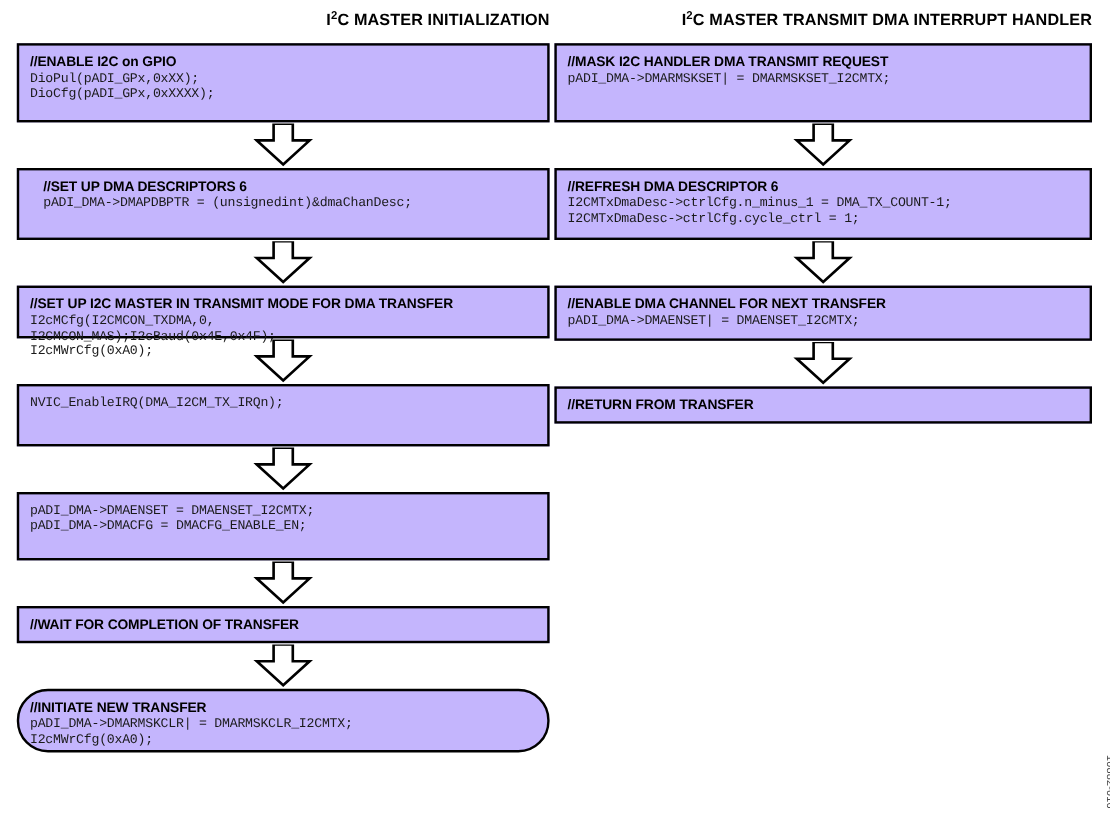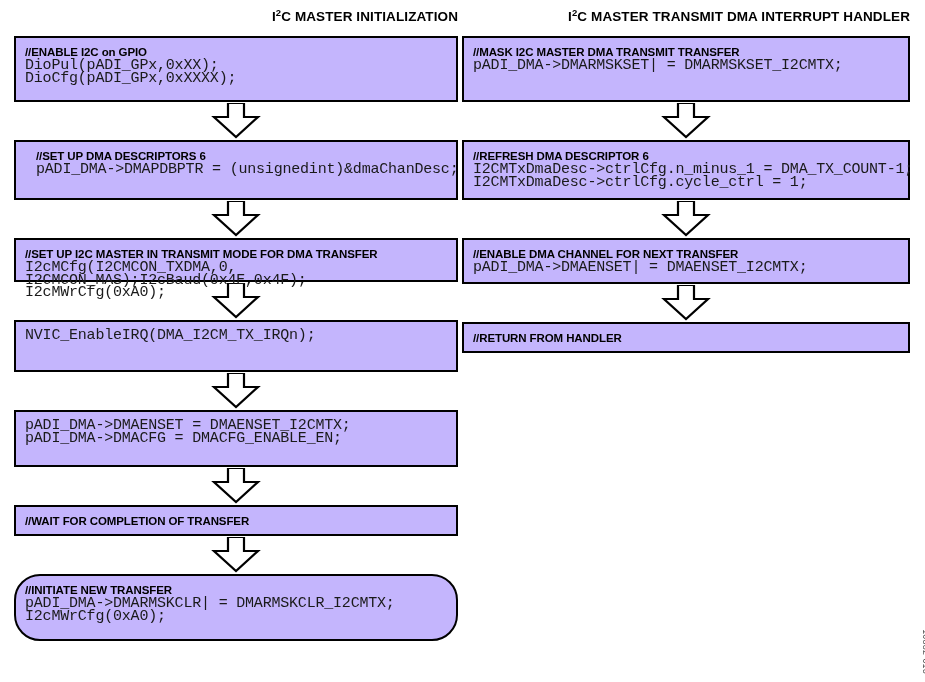--- a/index.html
+++ b/index.html
@@ -49,21 +49,21 @@
   .node-title {
     font-size: 11.5px;
     font-weight: bold;
     letter-spacing: -0.1px;
     line-height: 14px;
     white-space: nowrap;
     color: #000;
   }
   .node-code {
     font-family: "Liberation Mono", "DejaVu Sans Mono", monospace;
-    font-size: 15px;
+    font-size: 11px;
     line-height: 12.5px;
     color: #1a1a1a;
     white-space: pre;
     letter-spacing: -0.2px;
     margin-top: 1px;
   }
 
   
   .arrow {
     height: 38px;
@@ -142,35 +142,35 @@
         </svg>
       </div>
       <div class="node" style="height: 31px;">
         <div class="node-title">//WAIT FOR COMPLETION OF TRANSFER</div>
       </div>
       <div class="arrow">
         <svg width="56" height="36" viewBox="0 0 56 36" aria-hidden="true">
           <polygon points="20,0 36,0 36,14 50,14 28,34 6,14 20,14" fill="#ffffff" stroke="#000000" stroke-width="2.2" stroke-linejoin="miter"></polygon>
         </svg>
       </div>
-      <div class="node" style="height: 67px; border-radius: 26px;">
+      <div class="node" style="height: 53px; border-radius: 26px;">
         <div class="node-title">//INITIATE NEW TRANSFER</div>
         <div class="node-code">pADI_DMA-&gt;DMARMSKCLR| = DMARMSKCLR_I2CMTX;
 I2cMWrCfg(0xA0);</div>
       </div>
     </div>
 </div>
 
 <div class="col" id="col-right">
   <div class="col-title">
     <span>I</span><sup>2</sup><span>C MASTER TRANSMIT DMA INTERRUPT HANDLER</span>
   </div>
   <div id="nodes-right">
       <div class="node" style="height: 66px;">
-        <div class="node-title">//MASK I2C MASTER DMA TRANSMIT TRANSFER</div>
+        <div class="node-title">//MASK I2C HANDLER DMA TRANSMIT REQUEST</div>
         <div class="node-code">pADI_DMA-&gt;DMARMSKSET| = DMARMSKSET_I2CMTX;</div>
       </div>
       <div class="arrow">
         <svg width="56" height="36" viewBox="0 0 56 36" aria-hidden="true">
           <polygon points="20,0 36,0 36,14 50,14 28,34 6,14 20,14" fill="#ffffff" stroke="#000000" stroke-width="2.2" stroke-linejoin="miter"></polygon>
         </svg>
       </div>
       <div class="node" style="height: 60px;">
         <div class="node-title">//REFRESH DMA DESCRIPTOR 6</div>
         <div class="node-code">I2CMTxDmaDesc-&gt;ctrlCfg.n_minus_1 = DMA_TX_COUNT-1;
@@ -184,18 +184,18 @@
       <div class="node" style="height: 46px;">
         <div class="node-title">//ENABLE DMA CHANNEL FOR NEXT TRANSFER</div>
         <div class="node-code">pADI_DMA-&gt;DMAENSET| = DMAENSET_I2CMTX;</div>
       </div>
       <div class="arrow">
         <svg width="56" height="36" viewBox="0 0 56 36" aria-hidden="true">
           <polygon points="20,0 36,0 36,14 50,14 28,34 6,14 20,14" fill="#ffffff" stroke="#000000" stroke-width="2.2" stroke-linejoin="miter"></polygon>
         </svg>
       </div>
       <div class="node" style="height: 31px;">
-        <div class="node-title">//RETURN FROM HANDLER</div>
+        <div class="node-title">//RETURN FROM TRANSFER</div>
       </div>
     </div>
 </div>
 
 <div class="figure-id">10882-016</div>
 
 </body></html>

